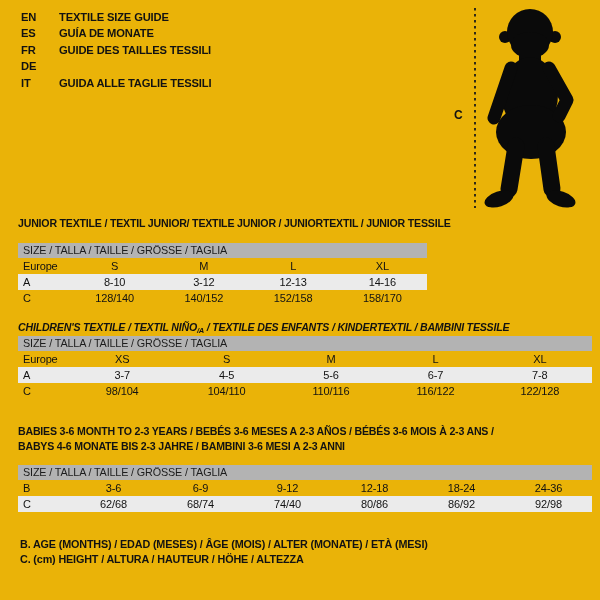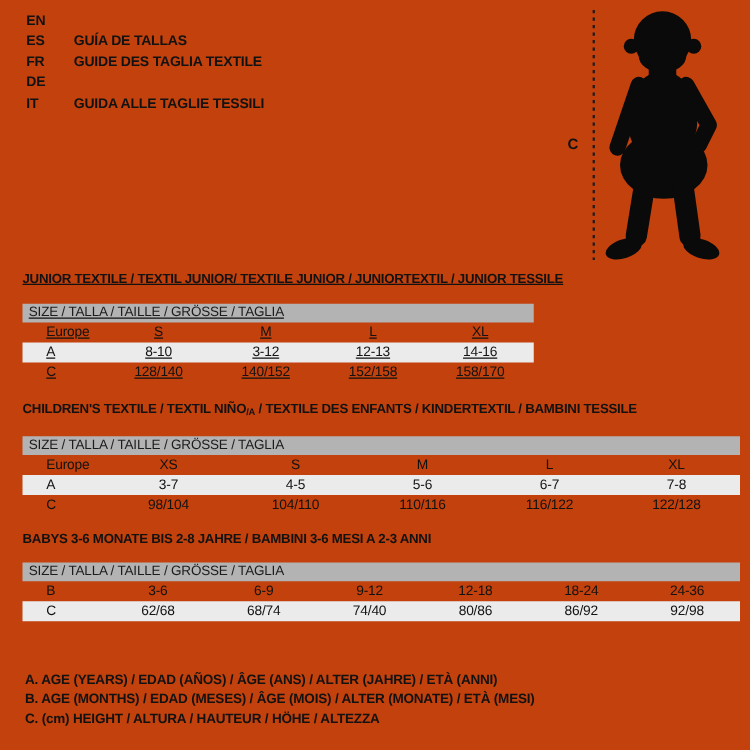--- a/index.html
+++ b/index.html
@@ -1,80 +1,81 @@
 <!DOCTYPE html>
 <html><head>
 <meta charset="utf-8">
 <style>
   html, body { margin: 0; padding: 0; background: #fff; }
   #canvas {
     position: relative;
     width: 600px;
     height: 600px;
-    background: #c2410c;
+    background: #eab308;
     font-family: "Liberation Sans", sans-serif;
     color: #121212;
     overflow: hidden;
     letter-spacing: -0.15px;
   }
 
   
   .lang-block { position: absolute; left: 21px; top: 9px; }
   .lang-row { display: flex; line-height: 16.4px; font-size: 11.2px; font-weight: bold; white-space: nowrap; }
   .lang-code { width: 38px; flex: 0 0 38px; }
 
   
   .figure-area { position: absolute; left: 430px; top: 0; width: 160px; height: 230px; }
   .figure-area svg { display: block; width: 160px; height: 230px; }
 
   
   .size-table { position: absolute; left: 18px; }
-  #tbl-junior   { top: 216px; width: 409px; text-decoration: underline; }
+  #tbl-junior   { top: 216px; width: 409px; }
   #tbl-children { top: 320px; width: 574px; }
   #tbl-babies   { top: 424px; width: 574px; }
 
   .tbl-title { font-weight: bold; font-size: 10.6px; line-height: 15px; white-space: nowrap; letter-spacing: -0.2px; }
   #tbl-junior   .tbl-title { margin-bottom: 12px; }
-  #tbl-children .tbl-title { margin-bottom: 14px; }
+  #tbl-children .tbl-title { margin-bottom: 0; font-style: italic; }
   #tbl-babies   .tbl-title { margin-bottom: 11px; }
   .title-sub { font-size: 7.5px; position: relative; top: 2px; letter-spacing: -0.2px; }
 
   .bar {
     height: 15px; line-height: 15px;
     background: #b3b3b3;
     padding-left: 5px;
     font-size: 10.8px;
     color: #1c1c1c;
     white-space: nowrap;
   }
   .tbl-body .row { display: flex; height: 16px; line-height: 16px; font-size: 11px; }
   .tbl-body .row.shaded { background: #ebebeb; }
-  .tbl-body .lbl { flex: 0 0 47px; padding-left: 5px; margin-left: 14px; }
+  .tbl-body .lbl { flex: 0 0 47px; padding-left: 5px; }
   .tbl-body .val { flex: 1 1 0; text-align: center; }
 
   
   .footnotes { position: absolute; left: 20px; top: 537px; font-weight: bold; font-size: 10.8px; line-height: 15.4px; }
   .footnote { white-space: nowrap; }
 </style>
 </head>
 <body>
 
 <div id="canvas">
 
   <div class="lang-block">
     <div class="lang-row">
       <span class="lang-code">EN</span>
+      <span class="lang-label">TEXTILE SIZE GUIDE</span>
     </div>
     <div class="lang-row">
       <span class="lang-code">ES</span>
-      <span class="lang-label">GUÍA DE TALLAS</span>
+      <span class="lang-label">GUÍA DE MONATE</span>
     </div>
     <div class="lang-row">
       <span class="lang-code">FR</span>
-      <span class="lang-label">GUIDE DES TAGLIA TEXTILE</span>
+      <span class="lang-label">GUIDE DES TAILLES TESSILI</span>
     </div>
     <div class="lang-row">
       <span class="lang-code">DE</span>
     </div>
     <div class="lang-row">
       <span class="lang-code">IT</span>
       <span class="lang-label">GUIDA ALLE TAGLIE TESSILI</span>
     </div>
   </div>
 
@@ -158,21 +159,22 @@
           <span class="val">104/110</span>
           <span class="val">110/116</span>
           <span class="val">116/122</span>
           <span class="val">122/128</span>
         </div>
       </div>
   </section>
 
   <section class="size-table" id="tbl-babies">
     <div class="tbl-title">
-        <div class="title-line"><span>BABYS 3-6 MONATE BIS 2-8 JAHRE / BAMBINI 3-6 MESI A 2-3 ANNI</span></div>
+        <div class="title-line"><span>BABIES 3-6 MONTH TO 2-3 YEARS / BEBÉS 3-6 MESES A 2-3 AÑOS / BÉBÉS 3-6 MOIS À 2-3 ANS /</span></div>
+        <div class="title-line"><span>BABYS 4-6 MONATE BIS 2-3 JAHRE / BAMBINI 3-6 MESI A 2-3 ANNI</span></div>
       </div>
     <div class="bar">SIZE / TALLA / TAILLE / GRÖSSE / TAGLIA</div>
     <div class="tbl-body">
         <div class="row">
           <span class="lbl">B</span>
           <span class="val">3-6</span>
           <span class="val">6-9</span>
           <span class="val">9-12</span>
           <span class="val">12-18</span>
           <span class="val">18-24</span>
@@ -184,18 +186,17 @@
           <span class="val">68/74</span>
           <span class="val">74/40</span>
           <span class="val">80/86</span>
           <span class="val">86/92</span>
           <span class="val">92/98</span>
         </div>
       </div>
   </section>
 
   <div class="footnotes">
-    <div class="footnote">A. AGE (YEARS) / EDAD (AÑOS) / ÂGE (ANS) / ALTER (JAHRE) / ETÀ (ANNI)</div>
     <div class="footnote">B. AGE (MONTHS) / EDAD (MESES) / ÂGE (MOIS) / ALTER (MONATE) / ETÀ (MESI)</div>
     <div class="footnote">C. (cm) HEIGHT / ALTURA / HAUTEUR / HÖHE / ALTEZZA</div>
   </div>
 
 </div>
 
 </body></html>

